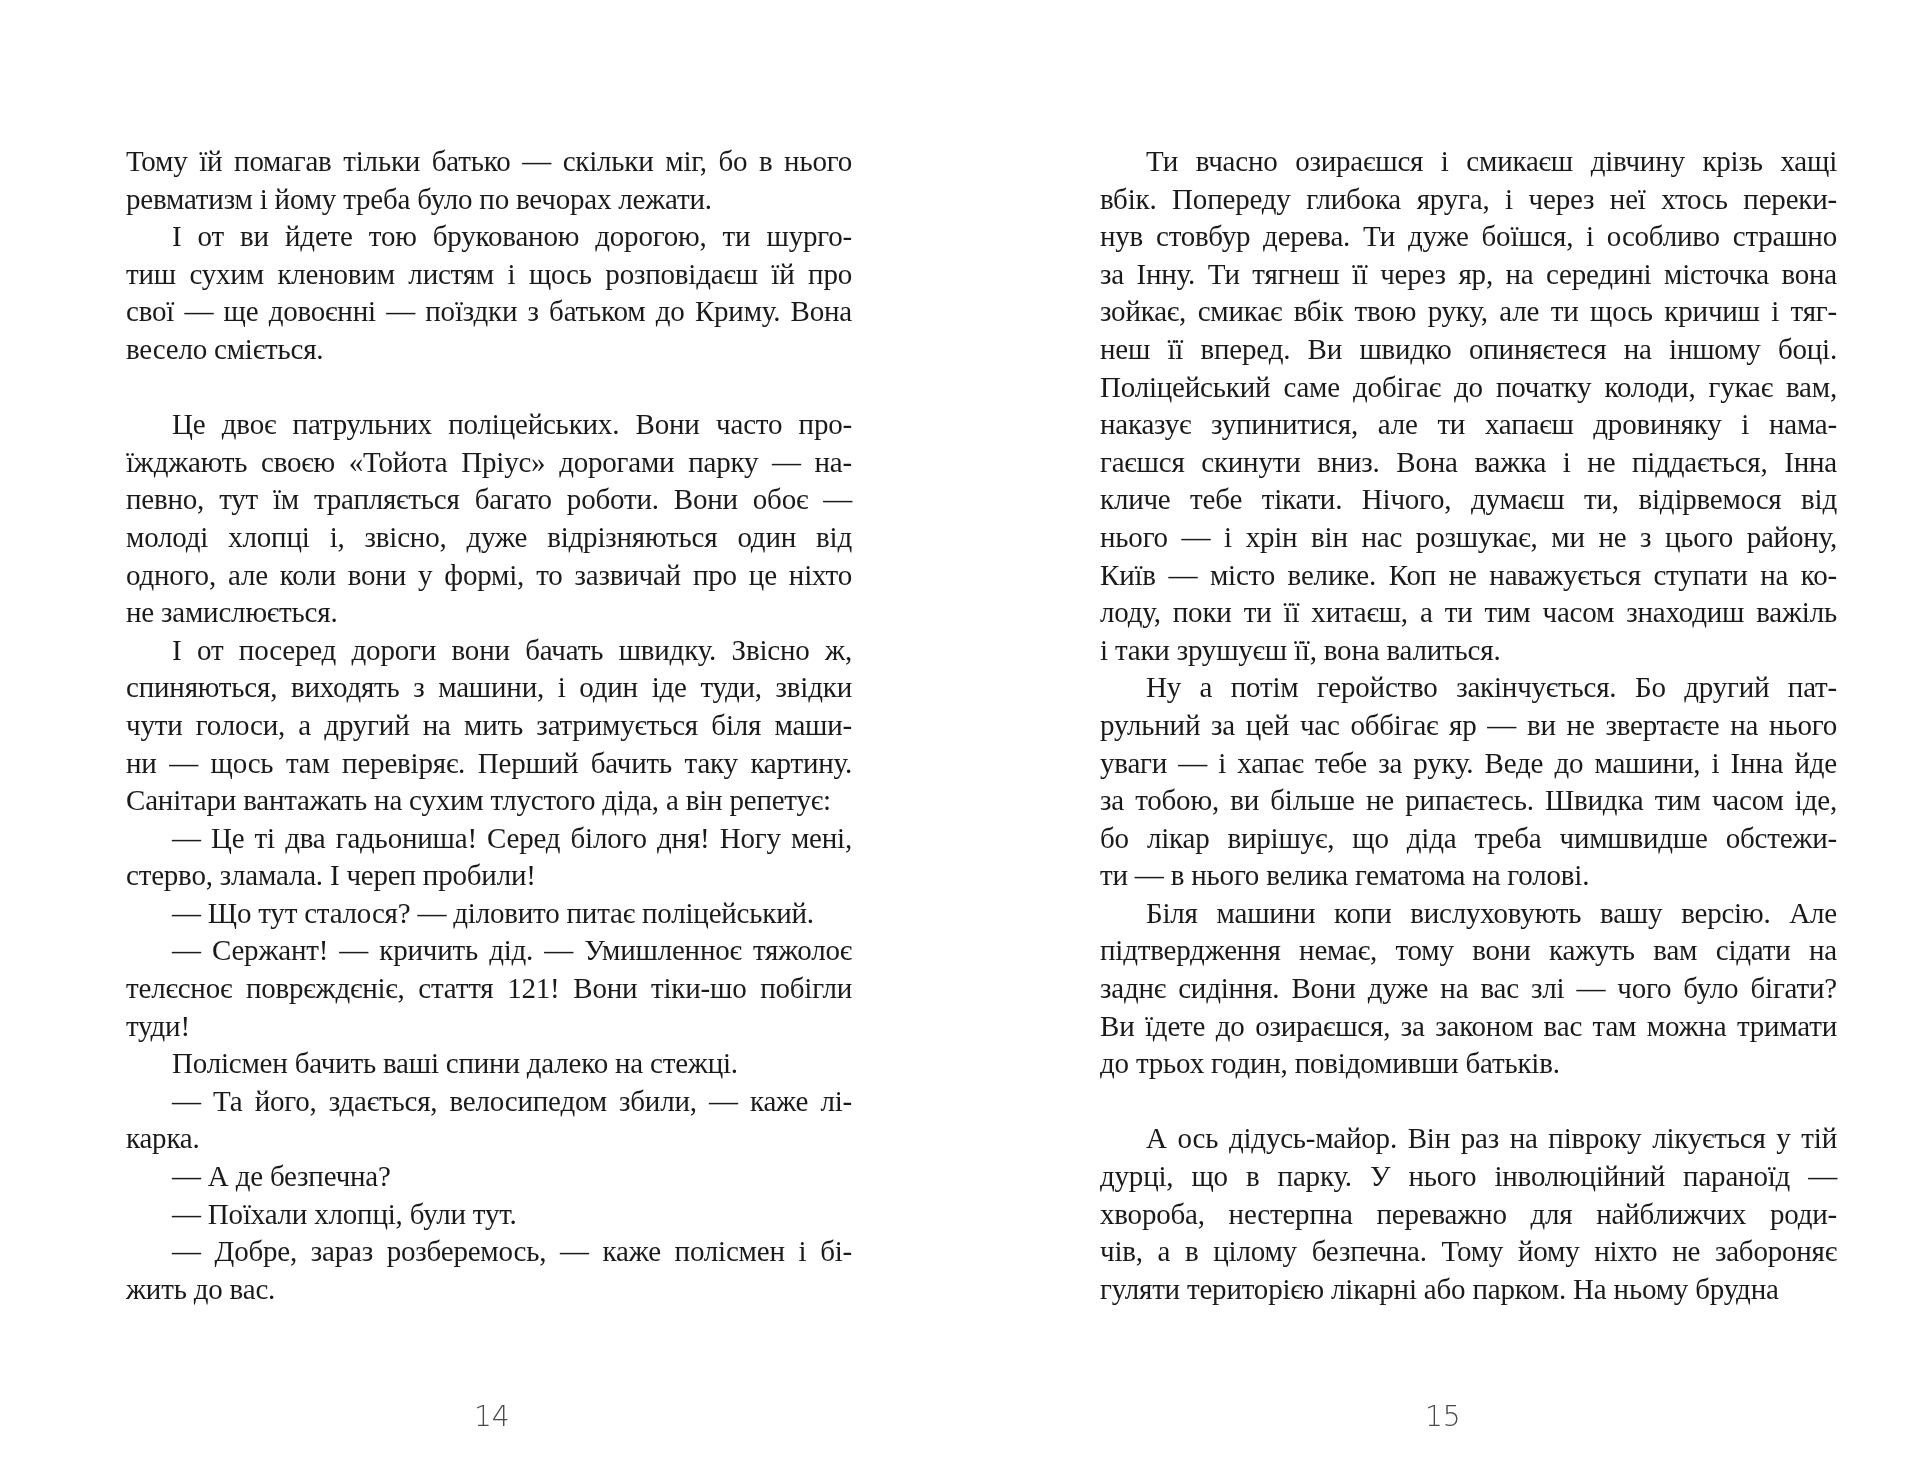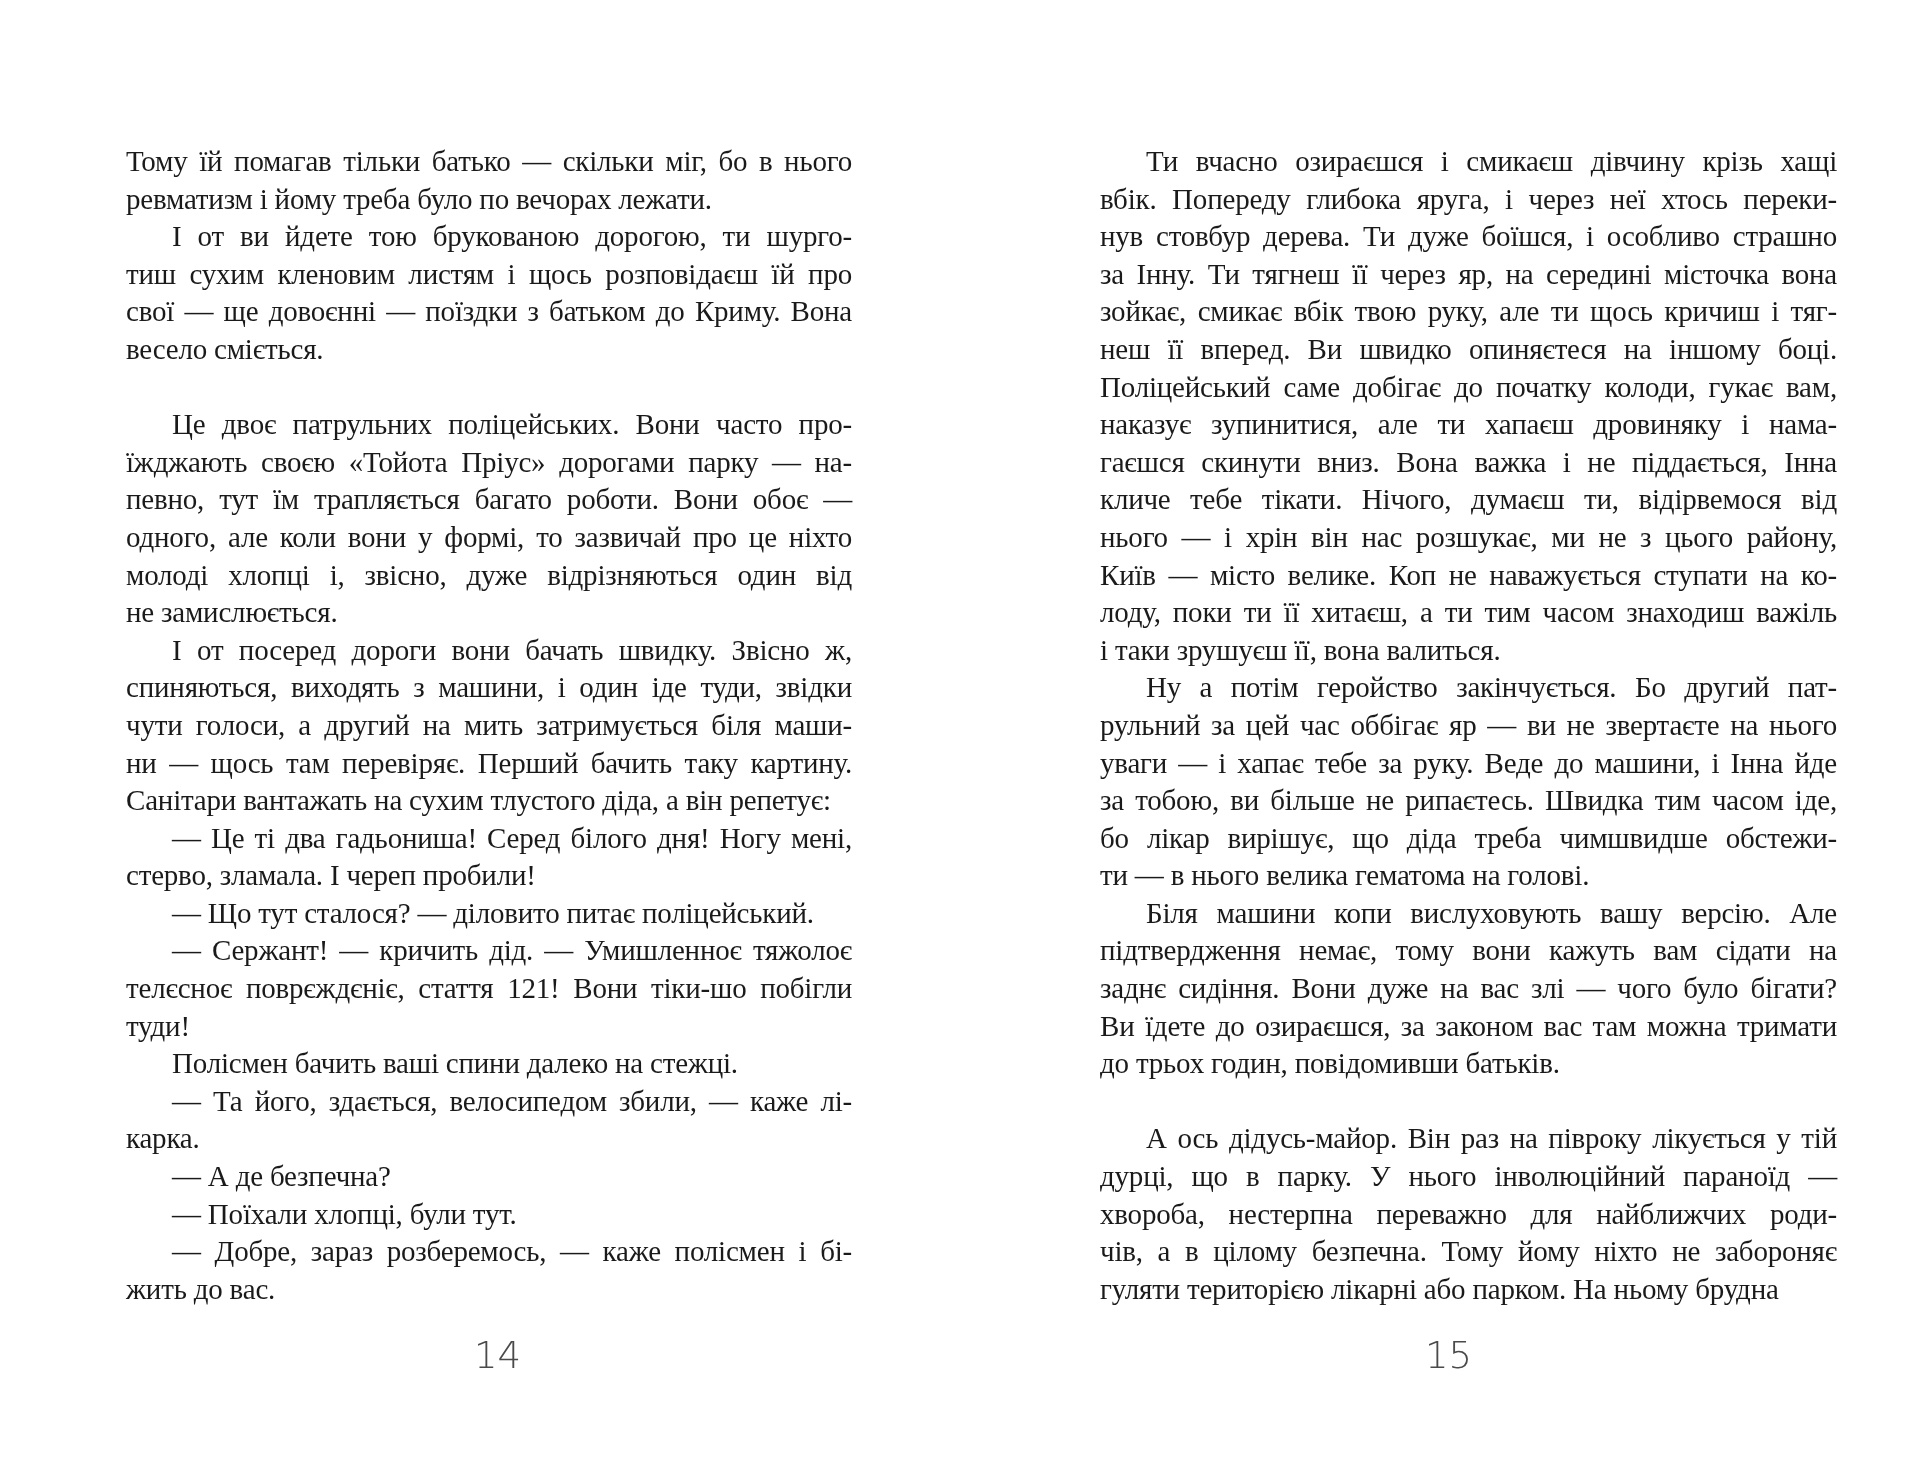--- a/index.html
+++ b/index.html
@@ -44,23 +44,23 @@
       white-space: nowrap;
     }
     .page .line.last {
       text-align-last: left;
     }
     .page .line.first {
       padding-left: 46px;
     }
     .page-number {
       position: absolute;
-      top: 1334px;
+      top: 1400px;
       font-family: "DejaVu Sans", "Liberation Sans", sans-serif;
-      font-size: 37px;
+      font-size: 28px;
       color: #4a4a4a;
       font-weight: 300;
     }
     .page-number.left {
       left: 474px;
     }
     .page-number.right {
       left: 1425px;
     }
   </style>
@@ -76,22 +76,22 @@
       <span class="line first">І от ви йдете тою брукованою дорогою, ти шурго-</span>
       <span class="line">тиш сухим кленовим листям і щось розповідаєш їй про</span>
       <span class="line">свої — ще довоєнні — поїздки з батьком до Криму. Вона</span>
       <span class="line last">весело сміється.</span>
     </p>
     <div class="gap"></div>
     <p>
       <span class="line first">Це двоє патрульних поліцейських. Вони часто про-</span>
       <span class="line">їжджають своєю «Тойота Пріус» дорогами парку — на-</span>
       <span class="line">певно, тут їм трапляється багато роботи. Вони обоє —</span>
+      <span class="line">молоді хлопці і, звісно, дуже відрізняються один від</span>
       <span class="line">одного, але коли вони у формі, то зазвичай про це ніхто</span>
-      <span class="line">молоді хлопці і, звісно, дуже відрізняються один від</span>
       <span class="line last">не замислюється.</span>
     </p>
     <p>
       <span class="line first">І от посеред дороги вони бачать швидку. Звісно ж,</span>
       <span class="line">спиняються, виходять з машини, і один іде туди, звідки</span>
       <span class="line">чути голоси, а другий на мить затримується біля маши-</span>
       <span class="line">ни — щось там перевіряє. Перший бачить таку картину.</span>
       <span class="line last">Санітари вантажать на сухим тлустого діда, а він репетує:</span>
     </p>
     <p>

